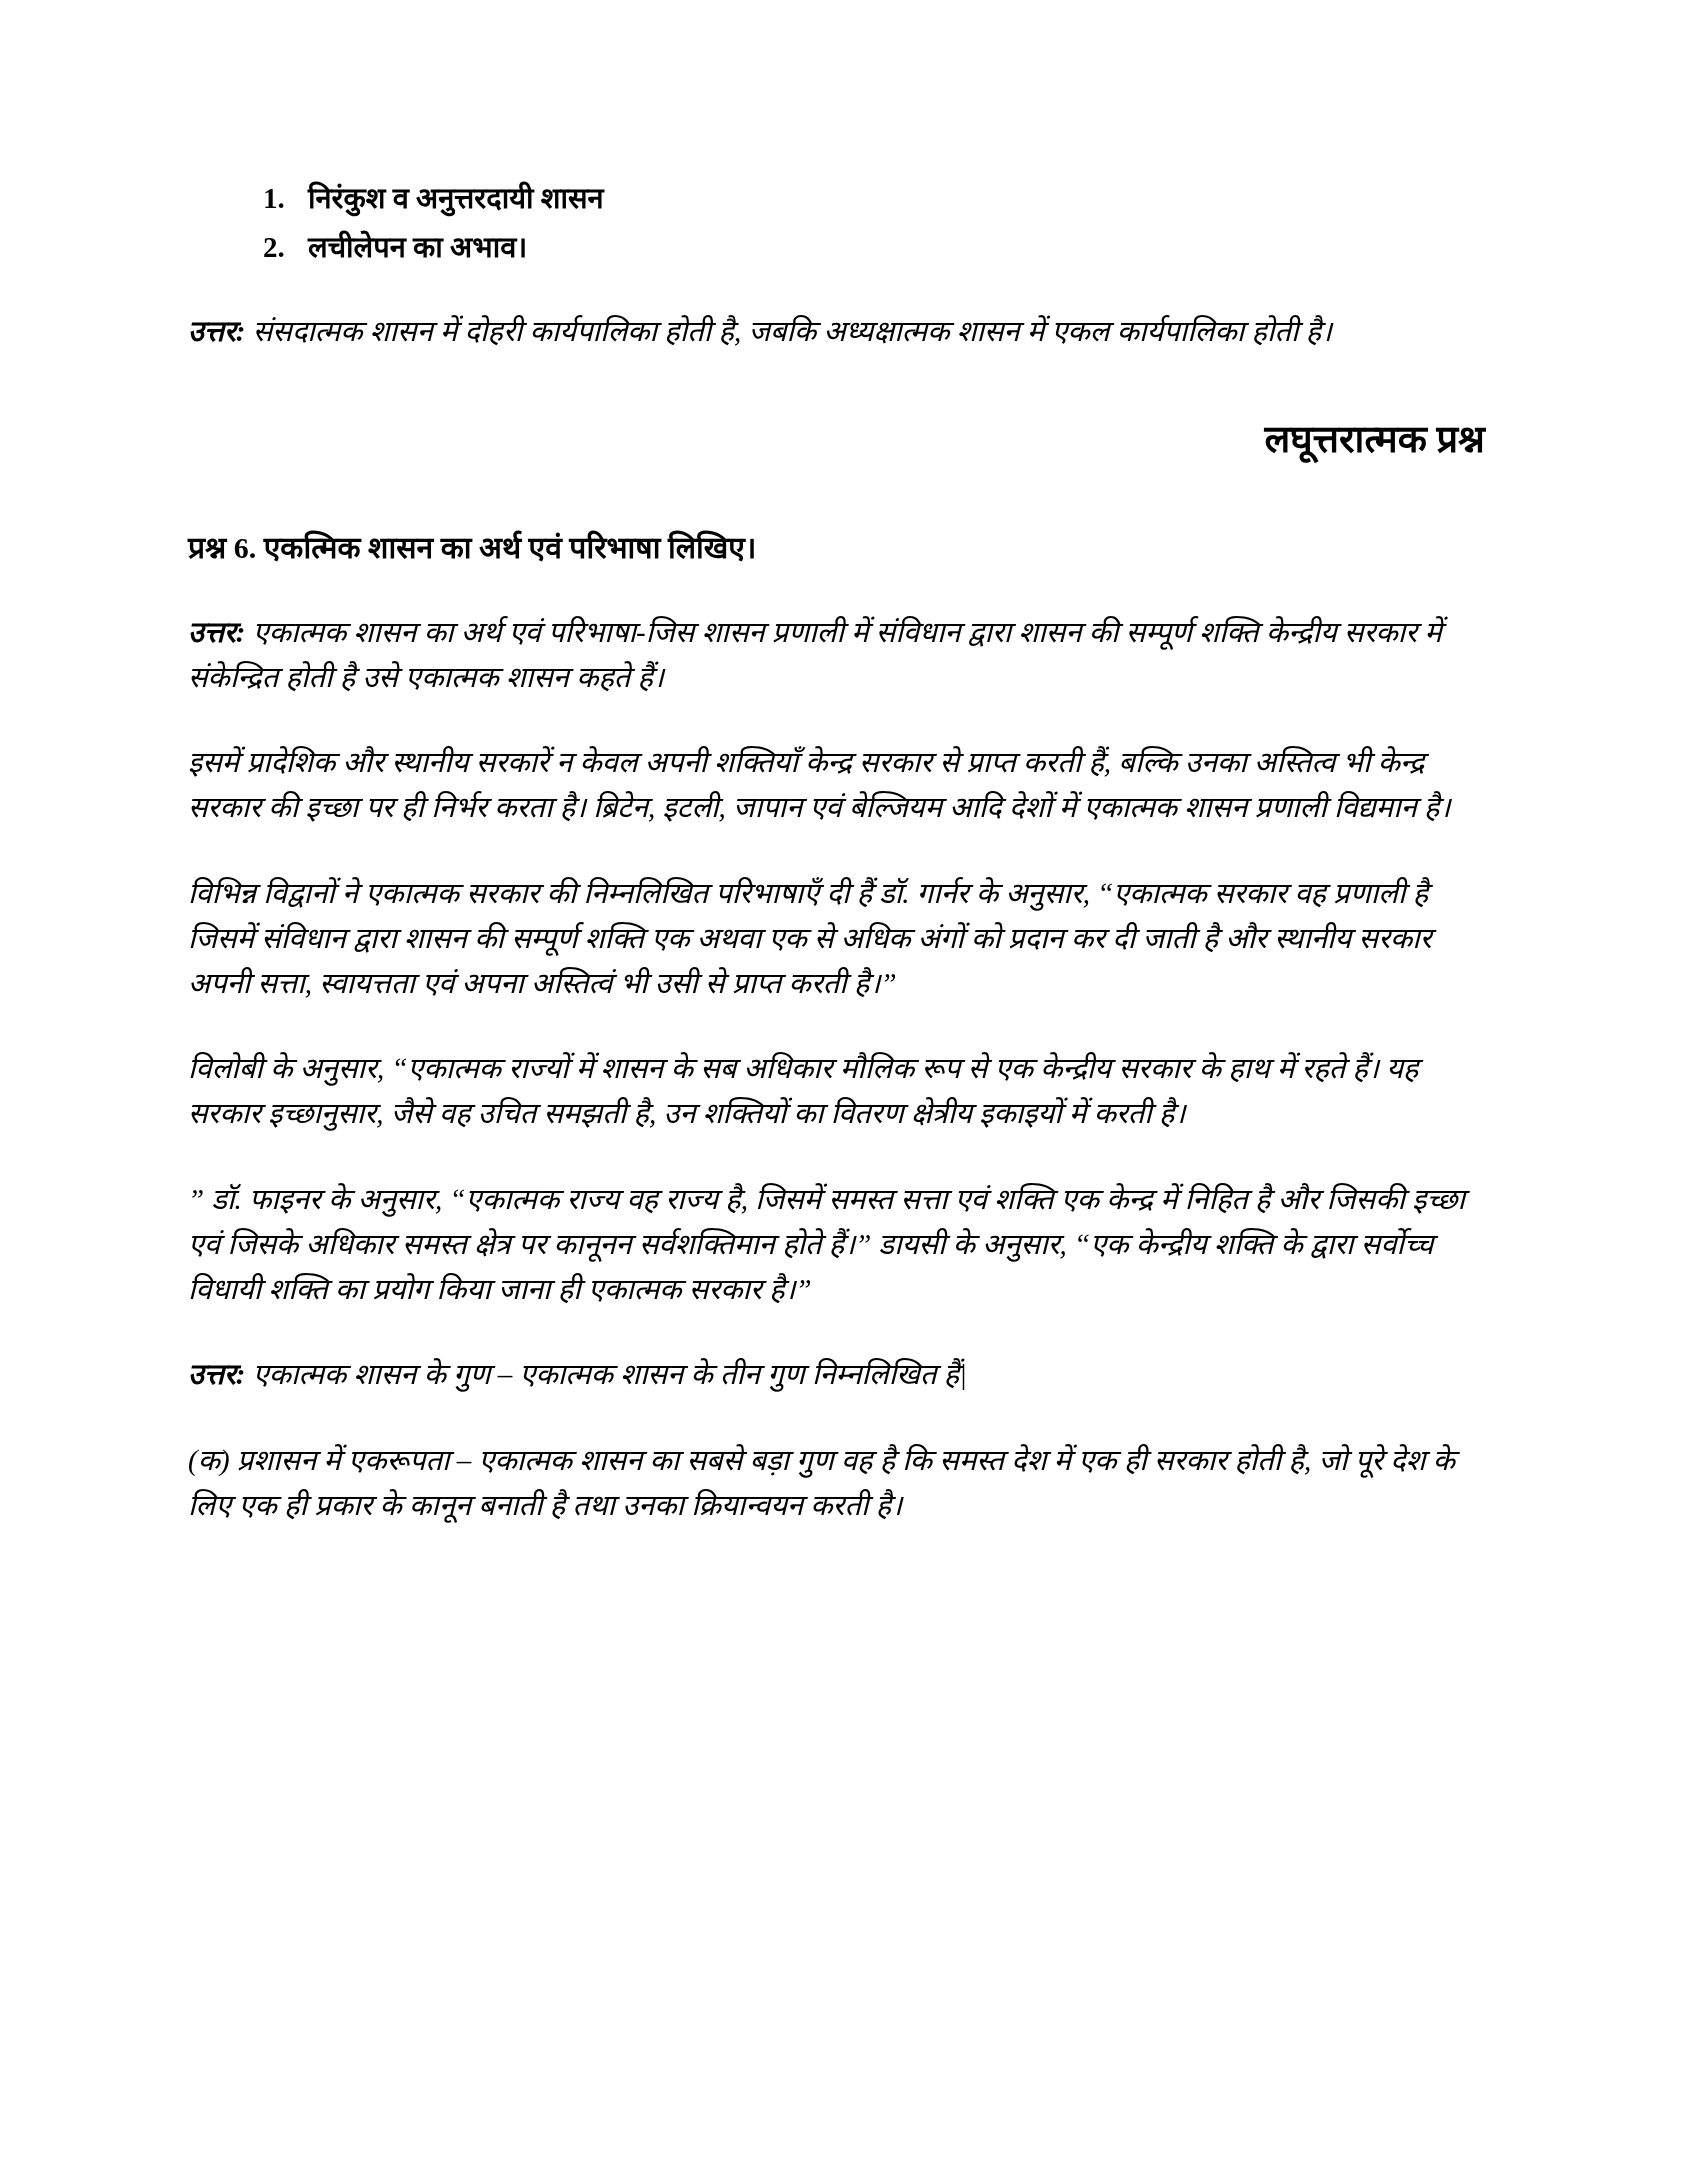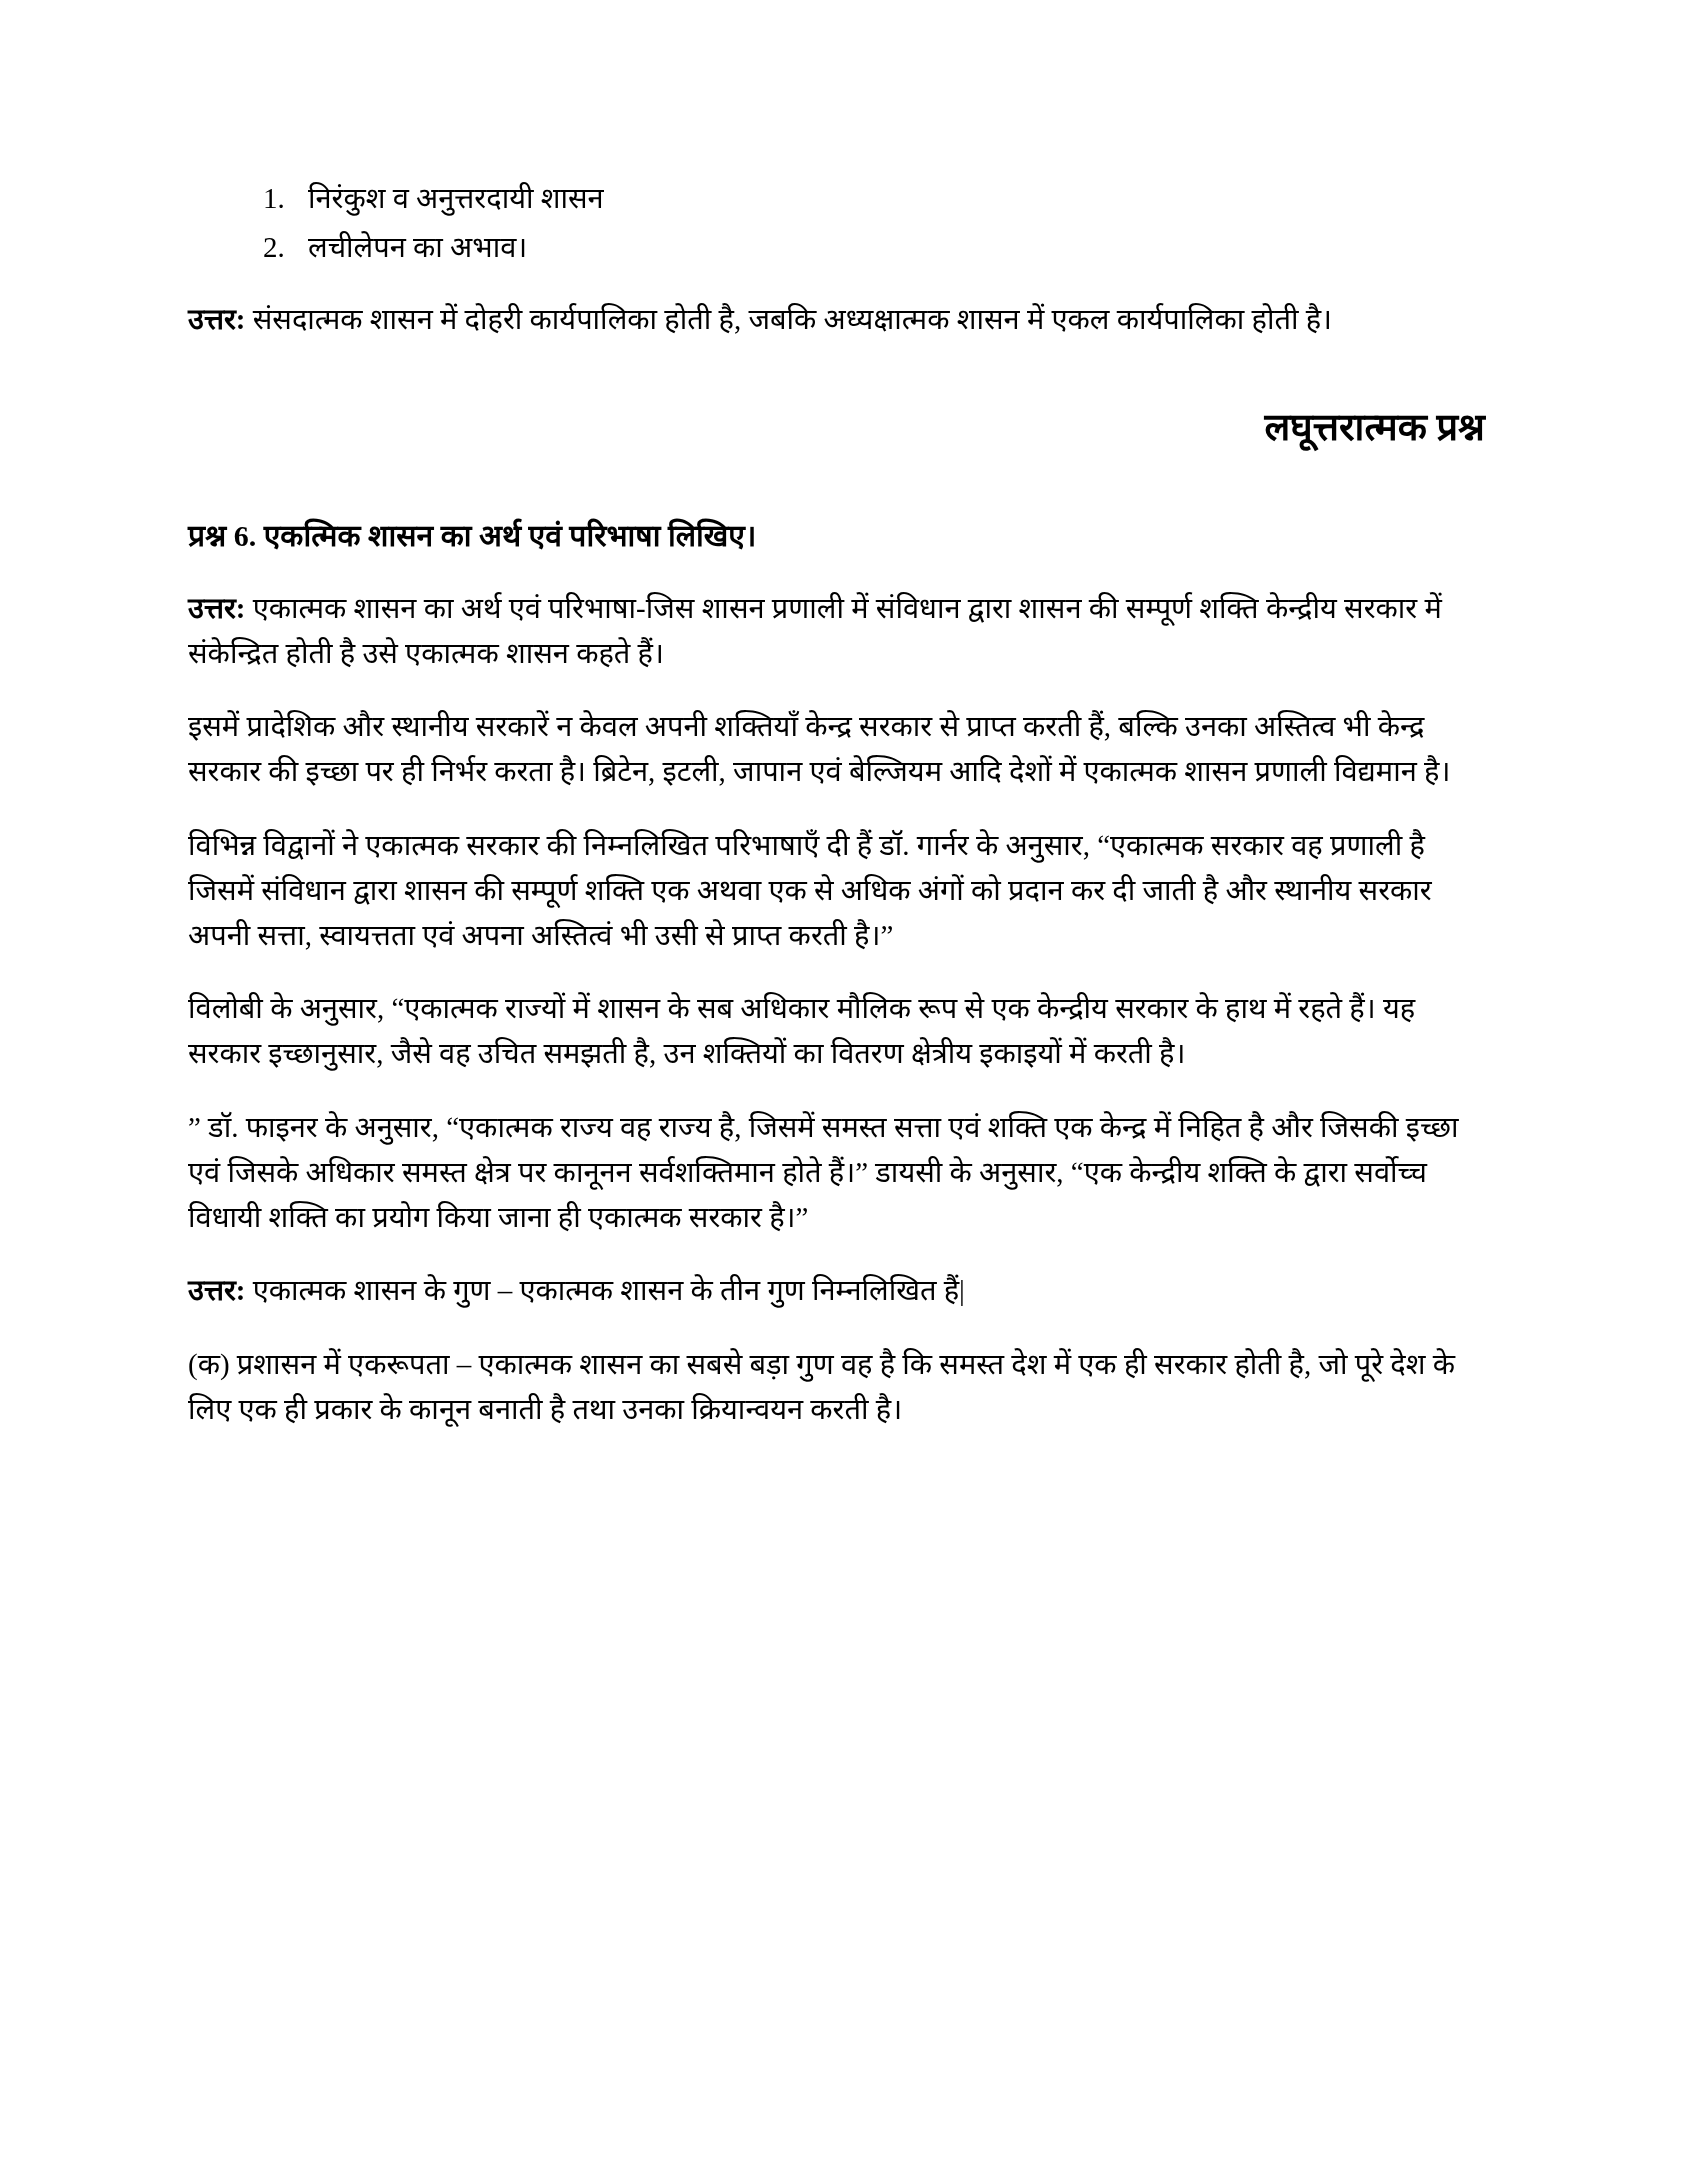--- a/index.html
+++ b/index.html
@@ -25,42 +25,44 @@
   }
   .content {
     width: 1297px;
   }
 
   
   ol.top-list {
     margin: 0 0 0 0;
     padding-left: 104px;
     list-style-type: decimal;
+    font-weight: bold;
   }
   ol.top-list li {
     font-size: 29px;
     line-height: 1.52;
     margin: 0 0 5px 0;
     padding-left: 16px;
   }
 
   
   .q-heading {
     font-weight: bold;
     font-size: 30px;
     line-height: 1.5;
     margin: 58px 0 0 0;
   }
 
   
   .para {
     font-size: 29px;
     line-height: 1.56;
-    margin: 28px 0 0 0;
+    margin: 40px 0 0 0;
     text-align: left;
+    font-style: italic;
   }
   .para .lbl {
     font-weight: bold;
   }
 
   
   .section-heading {
     text-align: right;
     font-weight: bold;
     font-size: 38px;

